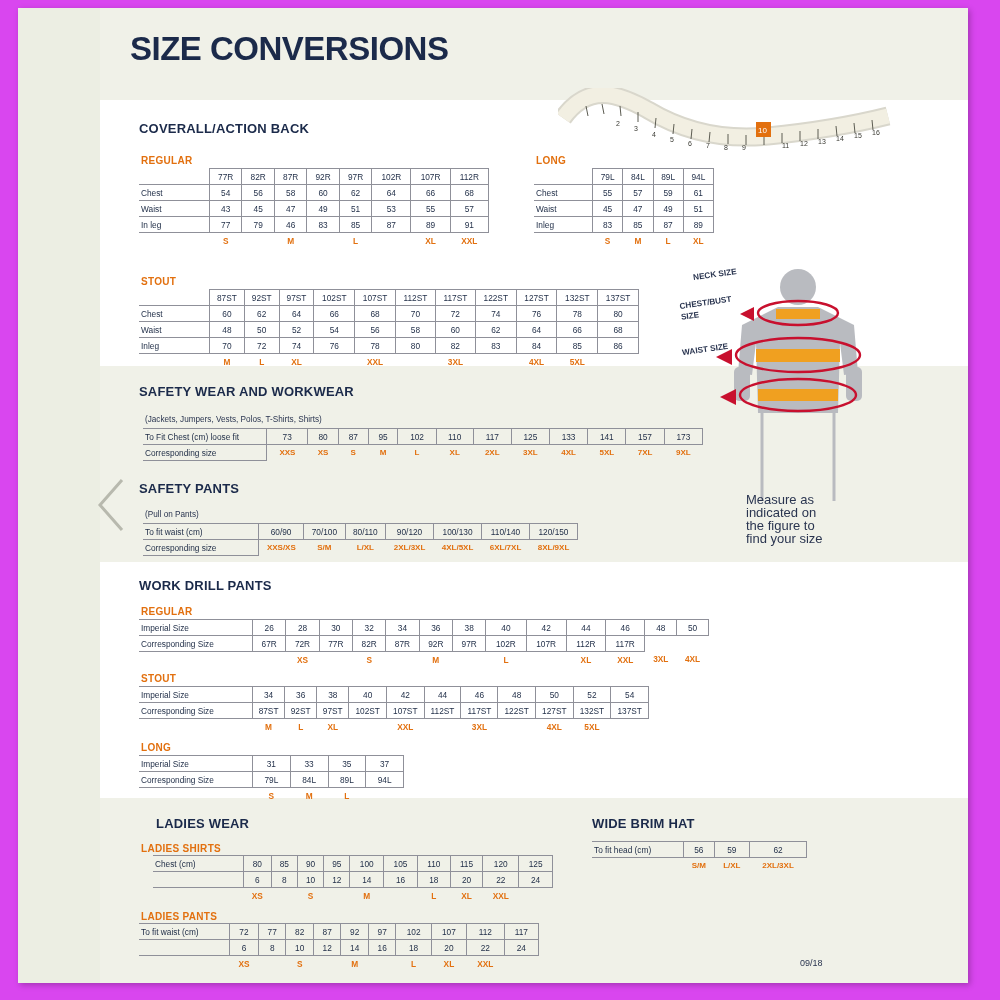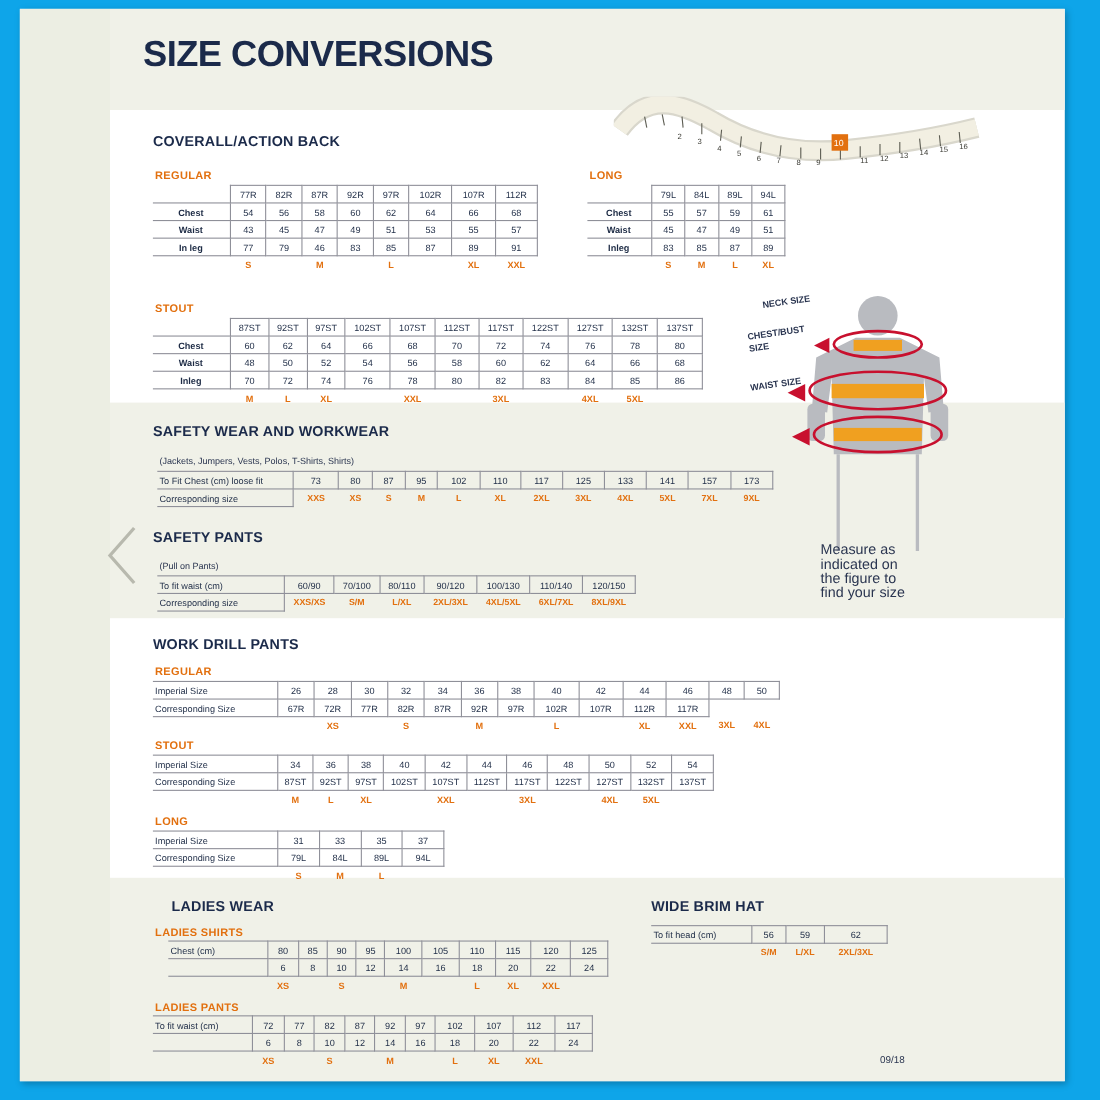--- a/index.html
+++ b/index.html
@@ -1,33 +1,33 @@
 <!DOCTYPE html>
 <html><head>
 <meta charset="utf-8">
 <style>
   html,body{margin:0;padding:0;background:#ffffff;}
   body{width:1000px;height:1000px;font-family:"Liberation Sans",sans-serif;overflow:hidden;}
-  .page{position:relative;width:1000px;height:1000px;background:#0ea5e9;}
+  .page{position:relative;width:1000px;height:1000px;background:#d946ef;}
   .sheet{position:absolute;left:18px;top:8px;width:950px;height:975px;background:#ffffff;box-shadow:2px 2px 6px rgba(0,0,0,.25);overflow:hidden;}
   .leftband{position:absolute;left:0;top:0;width:82px;height:100%;background:#eceee3;}
   .headband{position:absolute;left:82px;top:0;right:0;height:92px;background:#f0f1e8;}
   .band2{position:absolute;left:82px;top:358px;right:0;height:196px;background:#f0f1e8;}
   .band3{position:absolute;left:82px;top:790px;right:0;bottom:0;background:#f0f1e8;}
 
   .title{position:absolute;left:112px;top:22px;font-size:33px;font-weight:bold;color:#1b2a4a;letter-spacing:-.5px;}
   .subtitle{position:absolute;left:114px;top:60px;font-size:10.5px;color:#24324f;}
 
   .section-title{position:absolute;font-size:13px;font-weight:bold;color:#1b2a4a;letter-spacing:.2px;}
   .sublabel{position:absolute;font-size:10px;font-weight:bold;color:#e2700f;letter-spacing:.3px;}
   .note{position:absolute;font-size:8.2px;color:#2a3550;}
 
   table.gt{position:absolute;border-collapse:collapse;font-size:8.3px;color:#1d2b45;}
   table.gt td{border:1px solid #8f9099;padding:1px 3px;height:13px;text-align:center;white-space:nowrap;}
-  table.gt td.lbl{text-align:center;font-weight:bold;border-left:none;padding-left:2px;}
+  table.gt td.lbl{text-align:left;font-weight:normal;border-left:none;padding-left:2px;}
   table.gt td.lbl2{text-align:left;border-left:none;padding-left:2px;}
   table.gt td.sz{border:none;color:#e2700f;font-weight:bold;font-size:8px;}
   table.gt td.noborder{border:none;}
   table.gt tr.szrow td{border:none;color:#e2700f;font-weight:bold;}
 
   .meas-note{position:absolute;font-size:13px;color:#2a3550;line-height:13px;}
   .footer{position:absolute;font-size:9px;color:#2a3550;}
 
   .fig{position:absolute;}
   .tape{position:absolute;}

